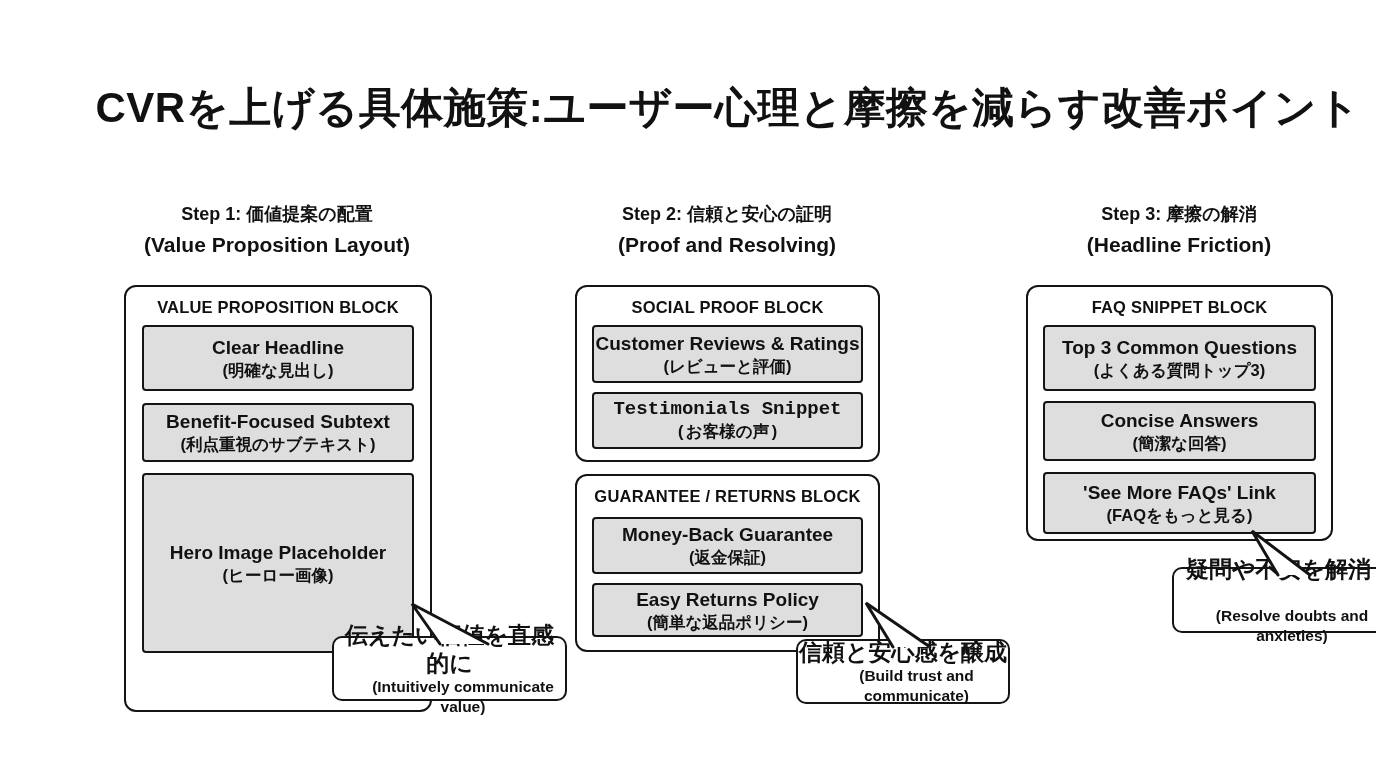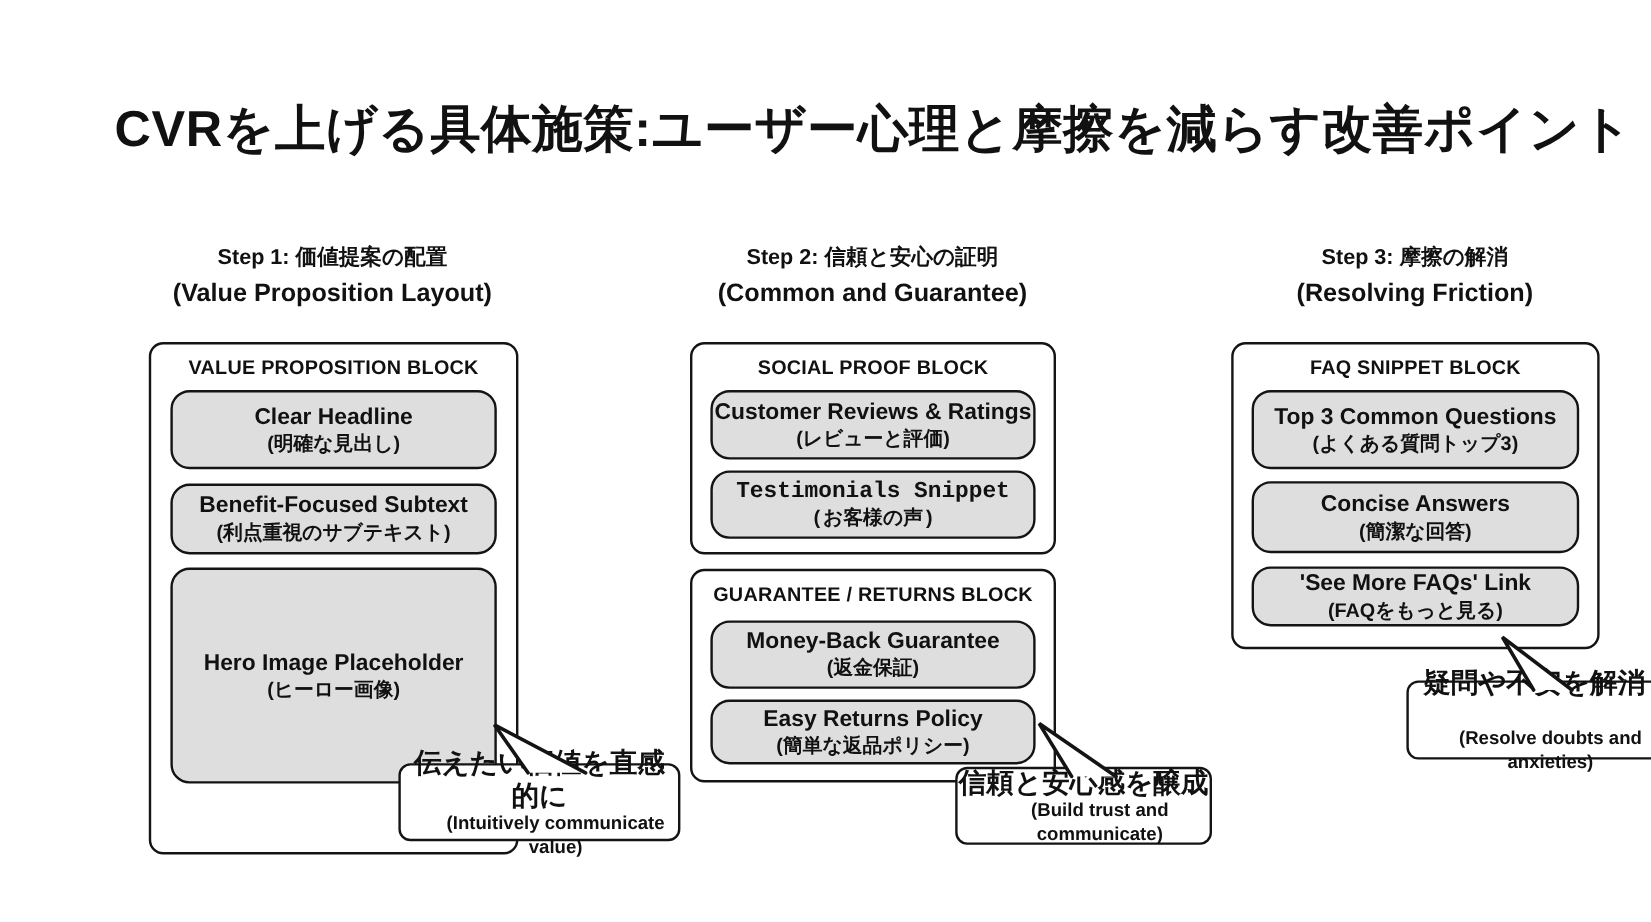--- a/index.html
+++ b/index.html
@@ -25,21 +25,21 @@
     position: absolute; background: #ffffff;
     border: 2.5px solid #141414; border-radius: 12px;
   }
   .outer-title {
     position: absolute; top: 11px; left: 0; right: 0;
     text-align: center; font-size: 16.5px; font-weight: 900; letter-spacing: 0.2px;
   }
 
   .item-box {
     position: absolute; background: #dedede;
-    border: 2px solid #141414; border-radius: 16px;
+    border: 2px solid #141414; border-radius: 4px;
     display: flex; flex-direction: column; justify-content: center; align-items: center;
     text-align: left; line-height: 1.32;
   }
   .item-box .en { font-size: 19px; font-weight: 900; }
   .item-box .jp { font-size: 16.5px; font-weight: 900; }
 
   .callout {
     position: absolute; background: #ffffff;
     border: 2.5px solid #141414; border-radius: 10px;
     display: flex; flex-direction: column; justify-content: center; align-items: center;
@@ -56,25 +56,25 @@
 <div class="canvas">
 
   <h1 class="title">CVRを上げる具体施策:ユーザー心理と摩擦を減らす改善ポイント</h1>
 
   <div class="step-header" style="left:47px; top:183px;">
     <div class="jp">Step 1: 価値提案の配置</div>
     <div class="en">(Value Proposition Layout)</div>
   </div>
   <div class="step-header" style="left:497px; top:183px;">
     <div class="jp">Step 2: 信頼と安心の証明</div>
-    <div class="en">(Common and Guarantee)</div>
+    <div class="en">(Proof and Resolving)</div>
   </div>
   <div class="step-header" style="left:949px; top:183px;">
     <div class="jp">Step 3: 摩擦の解消</div>
-    <div class="en">(Resolving Friction)</div>
+    <div class="en">(Headline Friction)</div>
   </div>
 
   <div class="outer-box" style="left:84px; top:271px; width:308px; height:427px;">
     <div class="outer-title">VALUE PROPOSITION BLOCK</div>
   </div>
   <div class="item-box" style="left:102px; top:311px; width:272px; height:66px;">
     <div class="en">Clear Headline</div>
     <div class="jp">(明確な見出し)</div>
   </div>
   <div class="item-box" style="left:102px; top:389px; width:272px; height:59px;">
@@ -114,21 +114,21 @@
     <div class="outer-title">FAQ SNIPPET BLOCK</div>
   </div>
   <div class="item-box" style="left:1003px; top:311px; width:273px; height:66px;">
     <div class="en">Top 3 Common Questions</div>
     <div class="jp">(よくある質問トップ3)</div>
   </div>
   <div class="item-box" style="left:1003px; top:387px; width:273px; height:60px;">
     <div class="en">Concise Answers</div>
     <div class="jp">(簡潔な回答)</div>
   </div>
-  <div class="item-box" style="left:1003px; top:458px; width:273px; height:50px;">
+  <div class="item-box" style="left:1003px; top:458px; width:273px; height:62px;">
     <div class="en">'See More FAQs' Link</div>
     <div class="jp">(FAQをもっと見る)</div>
   </div>
 
   <div class="callout" style="left:292px; top:622px; width:235px; height:65px;">
     <div class="jp">伝えたい価値を直感的に</div>
     <div class="en">(Intuitively communicate value)</div>
   </div>
   <div class="callout" style="left:756px; top:625px; width:214px; height:65px;">
     <div class="jp">信頼と安心感を醸成</div>

